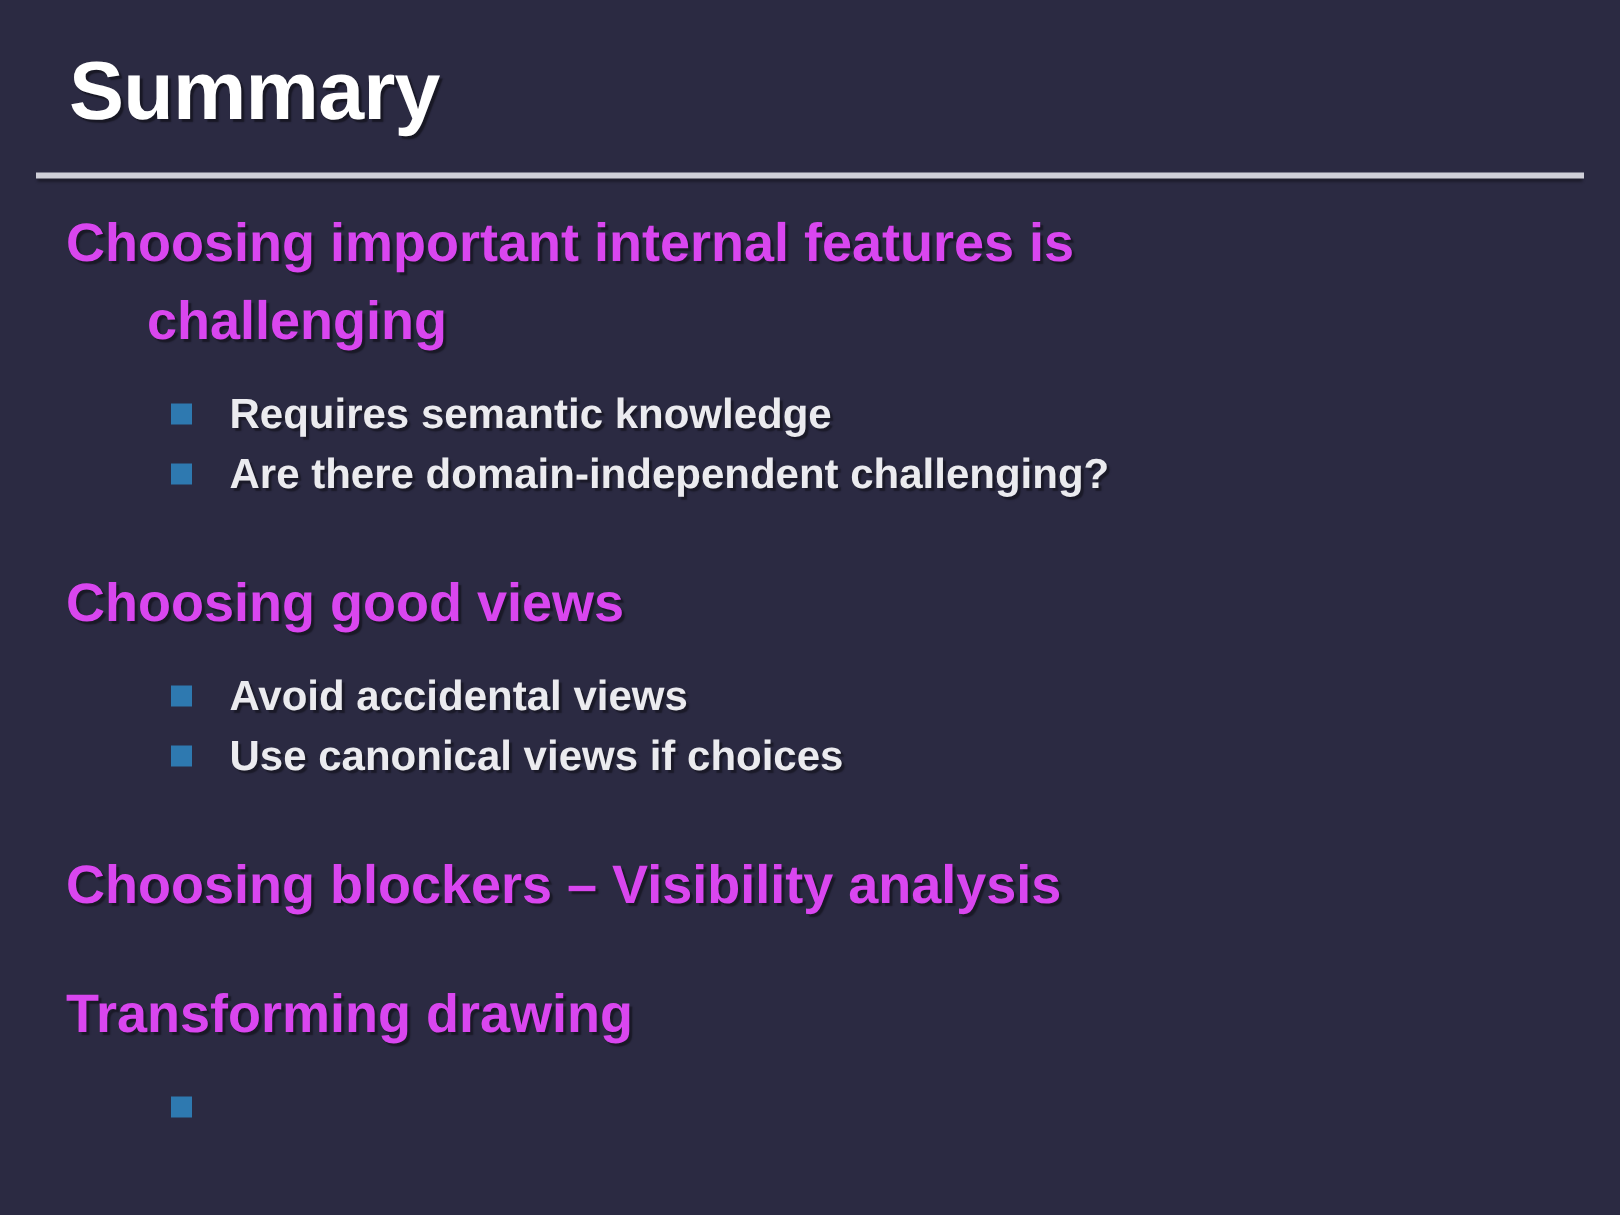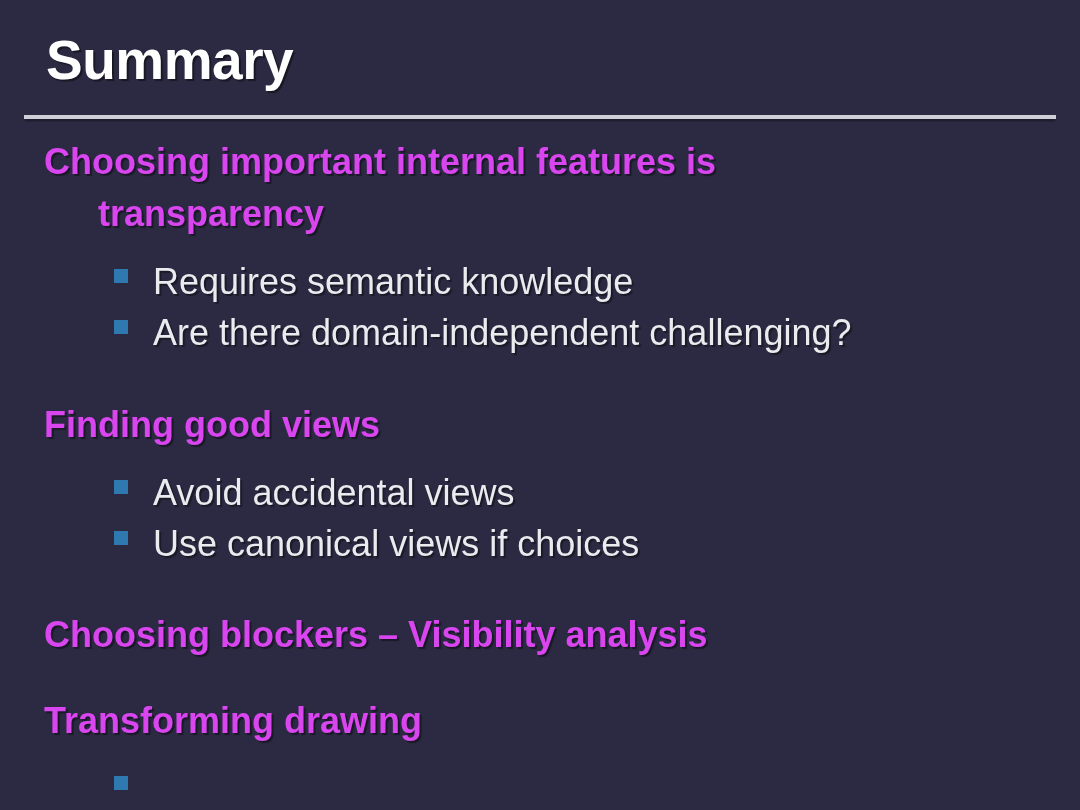--- a/index.html
+++ b/index.html
@@ -83,22 +83,22 @@
   }
   .bullet-square {
     flex: 0 0 auto;
     width: 14px;
     height: 14px;
     background: #2e79b0;
     margin-top: 13px;
     margin-right: 25px;
   }
   .lvl2-text {
-    font-size: 36px;
-    font-weight: normal;
+    font-size: 28px;
+    font-weight: bold;
     color: #ebebef;
     text-shadow: 2px 2px 1px rgba(0,0,0,0.40);
   }
 
   .gap-sm { height: 16px; }
   .gap-md { height: 34px; }
   .gap-lg { height: 40px; }
 </style>
 </head>
 <body>
@@ -107,38 +107,38 @@
 
   <div class="slide-title">Summary</div>
 
   <div class="title-rule"></div>
 
   <div class="body">
 
     <div class="block">
       <div class="lvl1">
         <span>Choosing important internal features is</span>
-        <span class="wrapindent">transparency</span>
+        <span class="wrapindent">challenging</span>
       </div>
       <div class="gap-sm"></div>
       <div class="lvl2">
         <span class="bullet-square"></span>
         <span class="lvl2-text">Requires semantic knowledge</span>
       </div>
       <div class="lvl2">
         <span class="bullet-square"></span>
         <span class="lvl2-text">Are there domain-independent challenging?</span>
       </div>
     </div>
 
     <div class="gap-lg"></div>
 
     <div class="block">
       <div class="lvl1">
-        <span>Finding good views</span>
+        <span>Choosing good views</span>
       </div>
       <div class="gap-sm"></div>
       <div class="lvl2">
         <span class="bullet-square"></span>
         <span class="lvl2-text">Avoid accidental views</span>
       </div>
       <div class="lvl2">
         <span class="bullet-square"></span>
         <span class="lvl2-text">Use canonical views if choices</span>
       </div>

